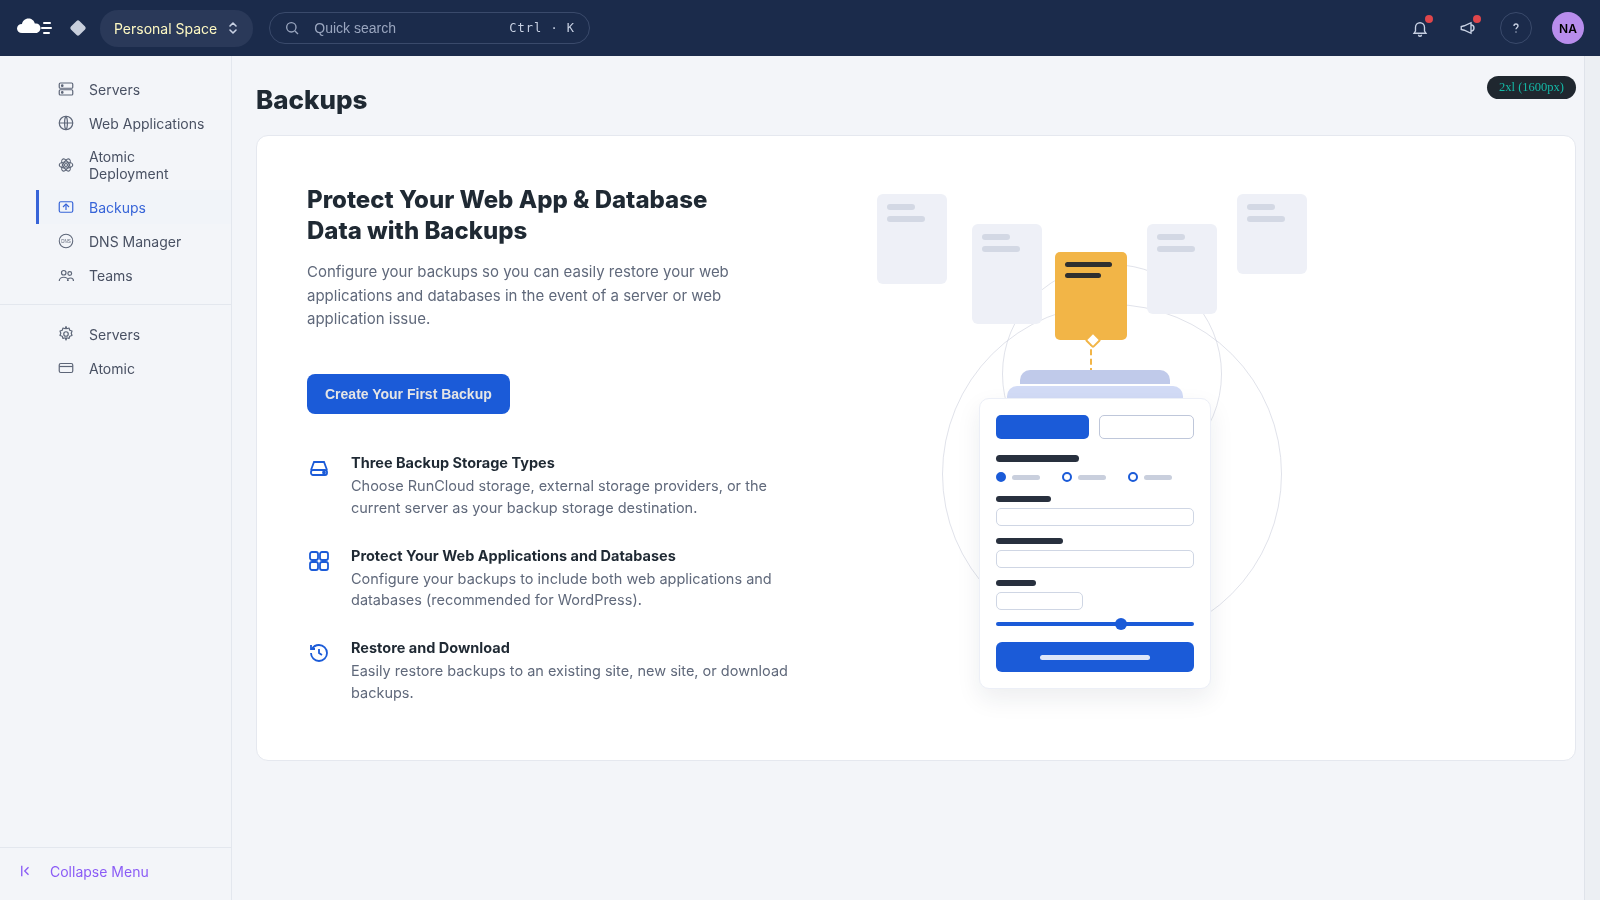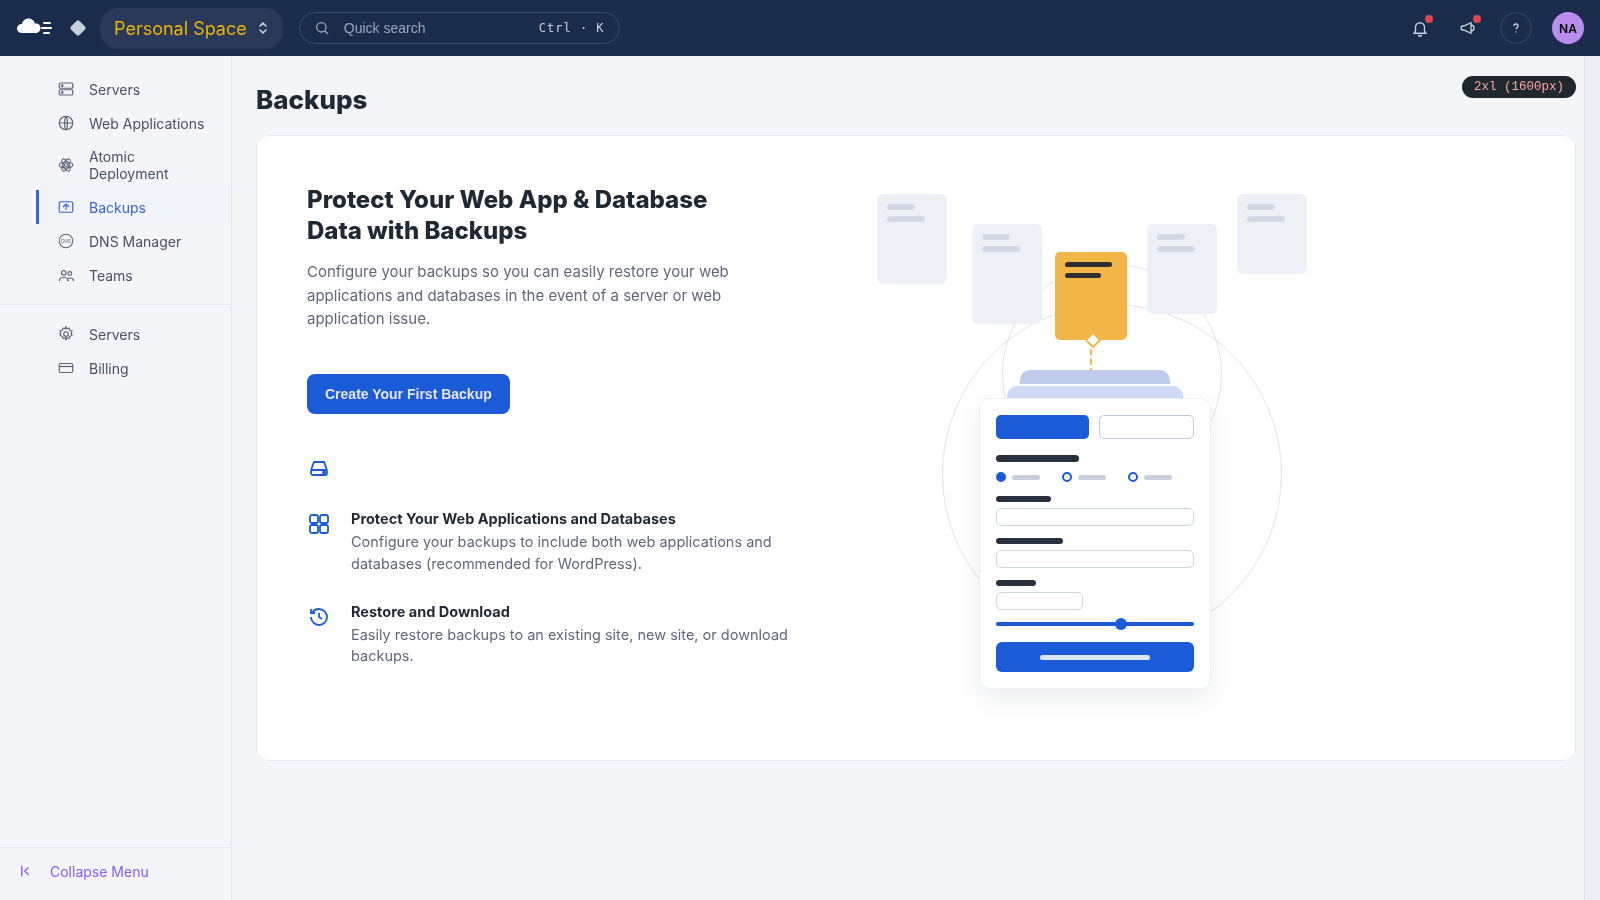--- a/index.html
+++ b/index.html
@@ -45,23 +45,23 @@
     width: 12px; height: 12px;
     background: #c8cfdc;
     transform: rotate(45deg);
     border-radius: 2px;
   }
   .workspace {
     display: flex; align-items: center; gap: 10px;
     background: #2a3959;
     border-radius: 18px;
     padding: 10px 14px;
-    color: #eab308;
+    color: #fef9c3;
     cursor: pointer;
-    font-size: 18px;
+    font-size: 14px;
   }
   .workspace svg { flex-shrink: 0; }
   .search {
     display: flex; align-items: center; gap: 12px;
     background: transparent;
     border: 1px solid var(--pill-border);
     border-radius: 20px;
     padding: 6px 14px;
     min-width: 210px;
     color: #aeb8cc;
@@ -157,24 +157,24 @@
   }
   .page-title {
     font-size: 26px;
     font-weight: 800;
     margin: 4px 0 20px 0;
   }
   .bp-badge {
     position: absolute;
     top: 20px; right: 24px;
     background: var(--badge-dark);
-    color: #fca5a5;
+    color: #14b8a6;
     border-radius: 14px;
     padding: 4px 12px;
-    font-family: Liberation Mono, monospace;
+    font-family: Liberation Serif, serif;
     font-size: 12.5px;
   }
   .card {
     background: #fff;
     border: 1px solid var(--card-border);
     border-radius: 12px;
     padding: 48px 50px 56px 50px;
     display: flex;
     gap: 40px;
     min-height: 600px;
@@ -464,21 +464,21 @@
             <circle cx="12" cy="12" r="3"></circle>
             <path d="M12 2l1 3 3-1 1 3 3 1-1 3 1 3-3 1-1 3-3-1-1 3-1-3-3 1-1-3-3-1 1-3-1-3 3-1 1-3 3 1z" stroke-linejoin="round"></path>
           </svg>
         <span>Servers</span>
       </div>
       <div class="nav-item">
         <svg viewBox="0 0 24 24" stroke="currentColor" stroke-width="1.6" fill="none">
             <rect x="3" y="6" width="18" height="12" rx="2"></rect>
             <line x1="3" y1="10" x2="21" y2="10"></line>
           </svg>
-        <span>Billing</span>
+        <span>Atomic</span>
       </div>
     </div>
 
     <div class="sidebar-spacer"></div>
 
     <div class="collapse">
       <svg width="18" height="18" viewBox="0 0 24 24" stroke="currentColor" stroke-width="1.8" fill="none">
           <line x1="5" y1="5" x2="5" y2="19"></line>
           <polyline points="14 7 9 12 14 17"></polyline>
         </svg>
@@ -498,20 +498,24 @@
 
         <div class="features">
 
           <div class="feature">
             <div class="feature-icon">
               <svg viewBox="0 0 24 24" stroke="currentColor" stroke-width="1.8" fill="none">
                   <path d="M4 14l3-8h10l3 8"></path>
                   <rect x="4" y="14" width="16" height="5" rx="2"></rect>
                   <circle cx="17" cy="16.5" r="1" fill="currentColor"></circle>
                 </svg>
+            </div>
+            <div>
+              <p class="feature-title">Three Backup Storage Types</p>
+              <p class="feature-desc">Choose RunCloud storage, external storage providers, or the current server as your backup storage destination.</p>
             </div>
           </div>
 
           <div class="feature">
             <div class="feature-icon">
               <svg viewBox="0 0 24 24" stroke="currentColor" stroke-width="1.8" fill="none">
                   <rect x="3" y="3" width="8" height="8" rx="2"></rect>
                   <rect x="13" y="3" width="8" height="8" rx="2"></rect>
                   <rect x="3" y="13" width="8" height="8" rx="2"></rect>
                   <rect x="13" y="13" width="8" height="8" rx="2"></rect>

